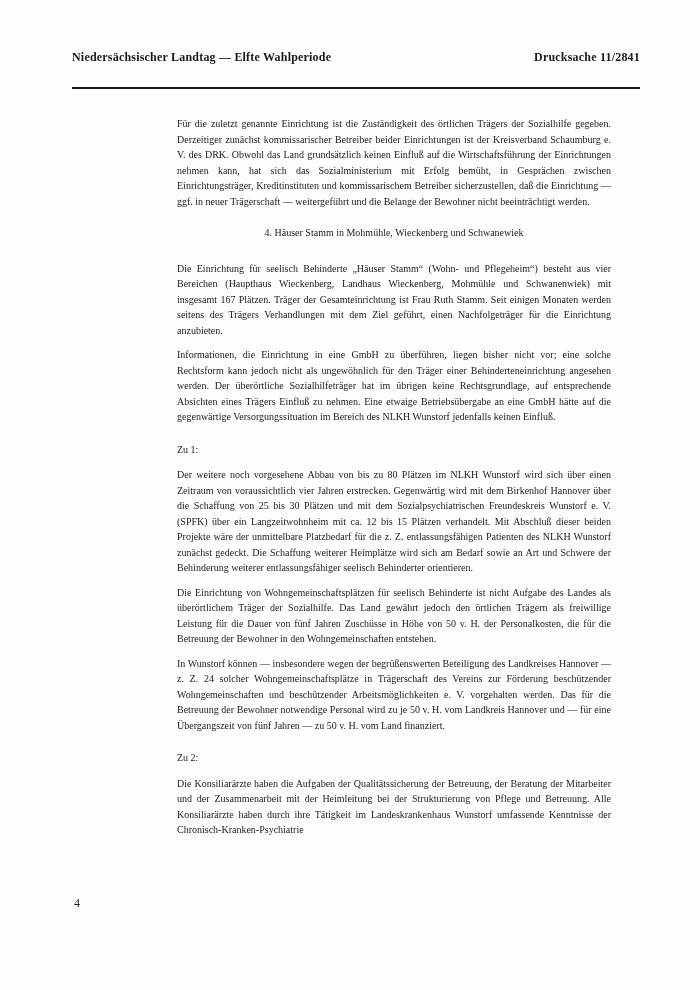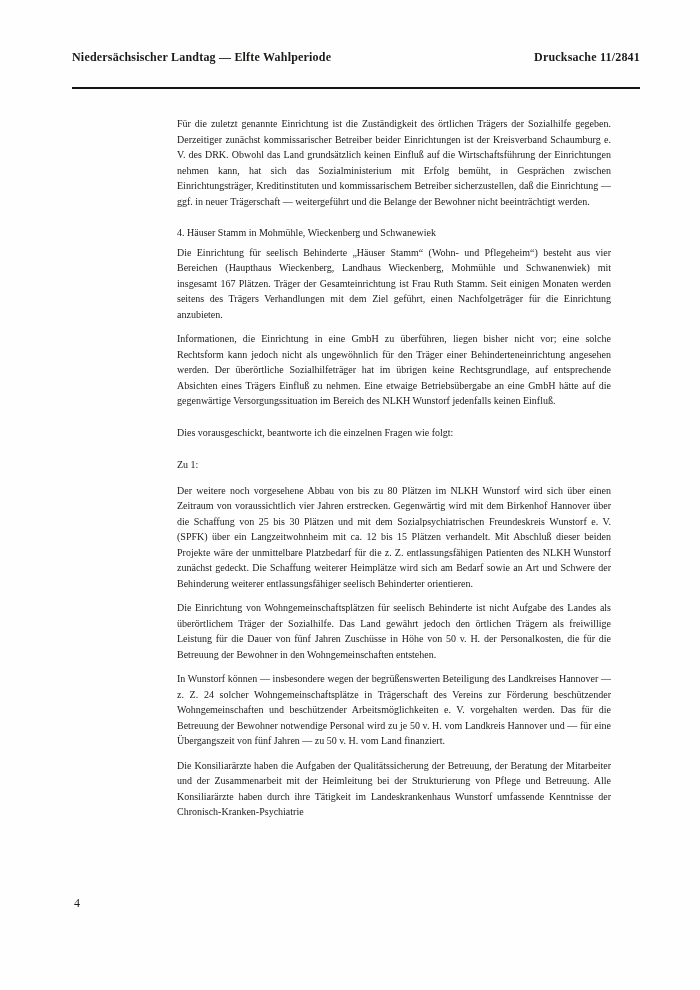--- a/index.html
+++ b/index.html
@@ -47,22 +47,22 @@
     text-align: justify;
     text-justify: inter-word;
   }
   .body-column p {
     margin: 0 0 9px 0;
   }
   p.spacer-before {
     margin-top: 16px;
   }
   p.section-heading {
-    text-align: left;
-    margin-bottom: 4px;
+    text-align: center;
+    margin-bottom: 20px;
   }
   p.zu-heading {
     text-align: left;
     margin-top: 17px;
     margin-bottom: 10px;
   }
   .page-number {
     position: absolute;
     left: 74px;
     top: 896px;
@@ -84,30 +84,30 @@
   <div class="body-column">
 
     <p>Für die zuletzt genannte Einrichtung ist die Zuständigkeit des örtlichen Trägers der Sozialhilfe gegeben. Derzeitiger zunächst kommissarischer Betreiber beider Einrichtungen ist der Kreisverband Schaumburg e. V. des DRK. Obwohl das Land grundsätzlich keinen Einfluß auf die Wirtschaftsführung der Einrichtungen nehmen kann, hat sich das Sozialministerium mit Erfolg bemüht, in Gesprächen zwischen Einrichtungsträger, Kreditinstituten und kommissarischem Betreiber sicherzustellen, daß die Einrichtung — ggf. in neuer Trägerschaft — weitergeführt und die Belange der Bewohner nicht beeinträchtigt werden.</p>
 
     <p class="section-heading spacer-before">4. Häuser Stamm in Mohmühle, Wieckenberg und Schwanewiek</p>
 
     <p>Die Einrichtung für seelisch Behinderte „Häuser Stamm“ (Wohn- und Pflegeheim“) besteht aus vier Bereichen (Haupthaus Wieckenberg, Landhaus Wieckenberg, Mohmühle und Schwanenwiek) mit insgesamt 167 Plätzen. Träger der Gesamteinrichtung ist Frau Ruth Stamm. Seit einigen Monaten werden seitens des Trägers Verhandlungen mit dem Ziel geführt, einen Nachfolgeträger für die Einrichtung anzubieten.</p>
 
     <p>Informationen, die Einrichtung in eine GmbH zu überführen, liegen bisher nicht vor; eine solche Rechtsform kann jedoch nicht als ungewöhnlich für den Träger einer Behinderteneinrichtung angesehen werden. Der überörtliche Sozialhilfeträger hat im übrigen keine Rechtsgrundlage, auf entsprechende Absichten eines Trägers Einfluß zu nehmen. Eine etwaige Betriebsübergabe an eine GmbH hätte auf die gegenwärtige Versorgungssituation im Bereich des NLKH Wunstorf jedenfalls keinen Einfluß.</p>
 
-    <p class="spacer-before">Dies vorausgeschickt, beantworte ich die einzelnen Fragen wie folgt:</p>
 
     <p class="zu-heading">Zu 1:</p>
 
     <p>Der weitere noch vorgesehene Abbau von bis zu 80 Plätzen im NLKH Wunstorf wird sich über einen Zeitraum von voraussichtlich vier Jahren erstrecken. Gegenwärtig wird mit dem Birkenhof Hannover über die Schaffung von 25 bis 30 Plätzen und mit dem Sozialpsychiatrischen Freundeskreis Wunstorf e. V. (SPFK) über ein Langzeitwohnheim mit ca. 12 bis 15 Plätzen verhandelt. Mit Abschluß dieser beiden Projekte wäre der unmittelbare Platzbedarf für die z. Z. entlassungsfähigen Patienten des NLKH Wunstorf zunächst gedeckt. Die Schaffung weiterer Heimplätze wird sich am Bedarf sowie an Art und Schwere der Behinderung weiterer entlassungsfähiger seelisch Behinderter orientieren.</p>
 
     <p>Die Einrichtung von Wohngemeinschaftsplätzen für seelisch Behinderte ist nicht Aufgabe des Landes als überörtlichem Träger der Sozialhilfe. Das Land gewährt jedoch den örtlichen Trägern als freiwillige Leistung für die Dauer von fünf Jahren Zuschüsse in Höhe von 50 v. H. der Personalkosten, die für die Betreuung der Bewohner in den Wohngemeinschaften entstehen.</p>
 
     <p>In Wunstorf können — insbesondere wegen der begrüßenswerten Beteiligung des Landkreises Hannover — z. Z. 24 solcher Wohngemeinschaftsplätze in Trägerschaft des Vereins zur Förderung beschützender Wohngemeinschaften und beschützender Arbeitsmöglichkeiten e. V. vorgehalten werden. Das für die Betreuung der Bewohner notwendige Personal wird zu je 50 v. H. vom Landkreis Hannover und — für eine Übergangszeit von fünf Jahren — zu 50 v. H. vom Land finanziert.</p>
 
+    <p class="zu-heading">Zu 2:</p>
 
     <p>Die Konsiliarärzte haben die Aufgaben der Qualitätssicherung der Betreuung, der Beratung der Mitarbeiter und der Zusammenarbeit mit der Heimleitung bei der Strukturierung von Pflege und Betreuung. Alle Konsiliarärzte haben durch ihre Tätigkeit im Landeskrankenhaus Wunstorf umfassende Kenntnisse der Chronisch-Kranken-Psychiatrie</p>
 
   </div>
 
   <div class="page-number">4</div>
 
 </div>
 
 </body></html>

